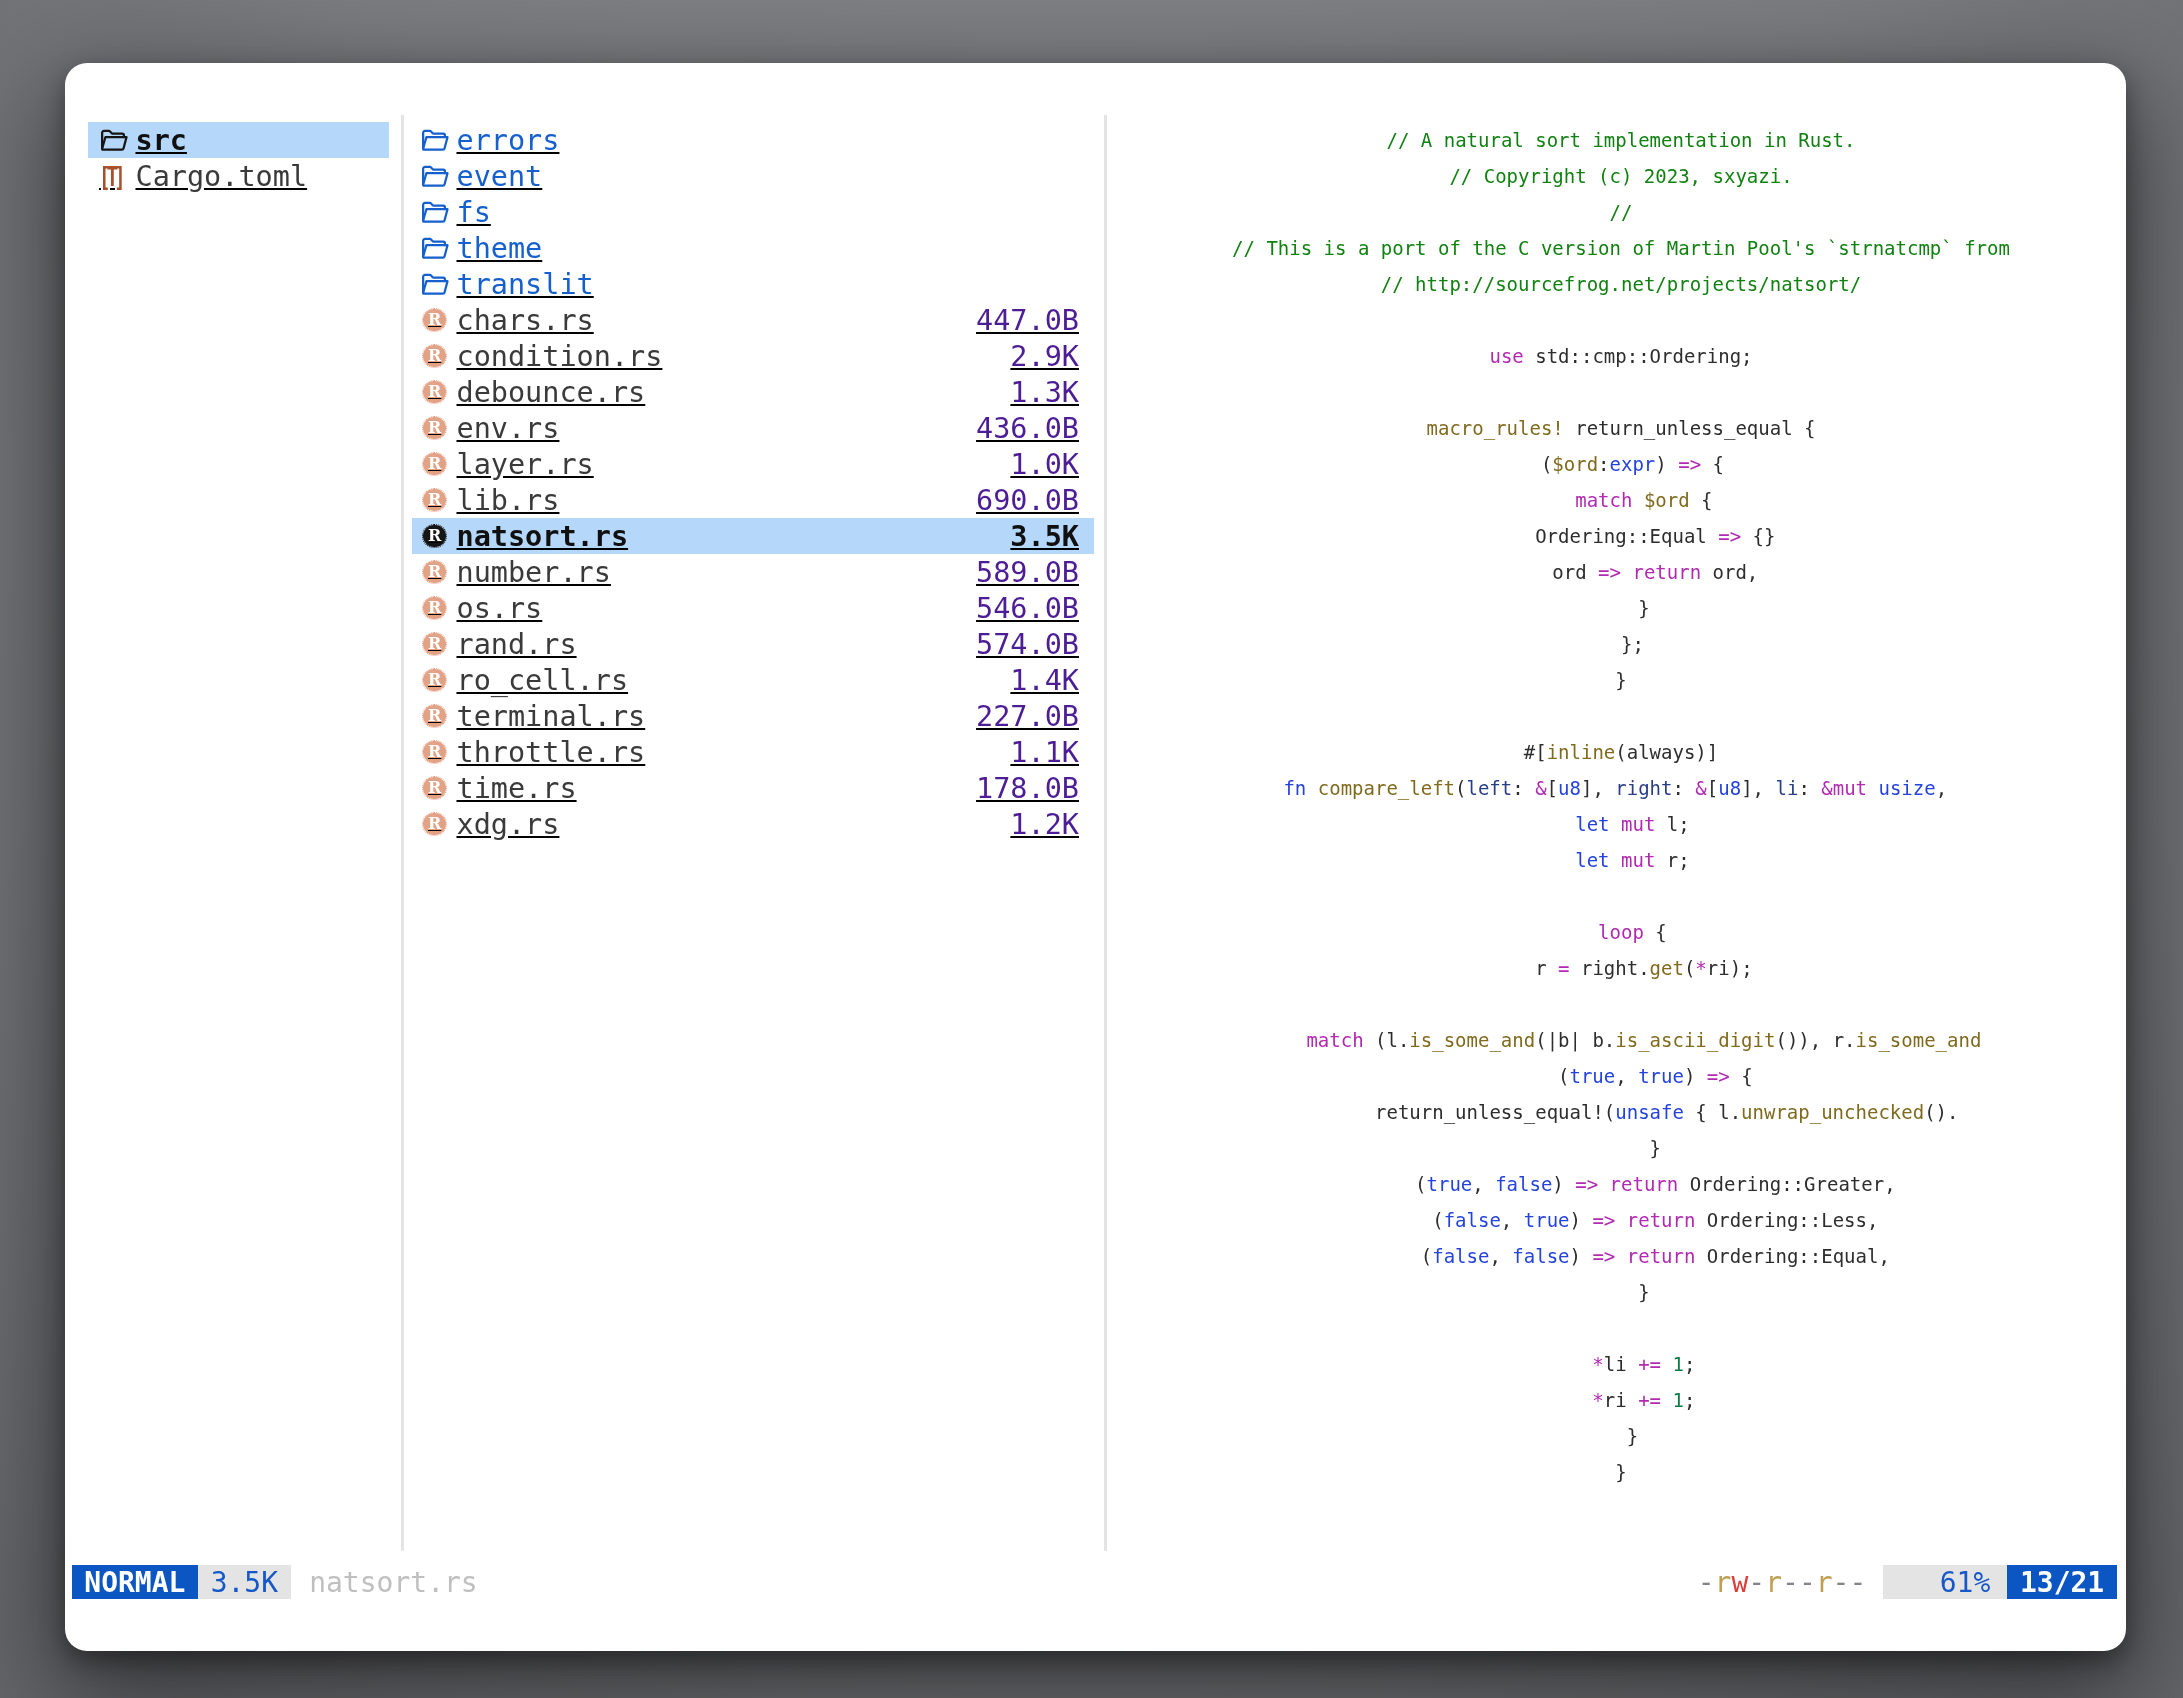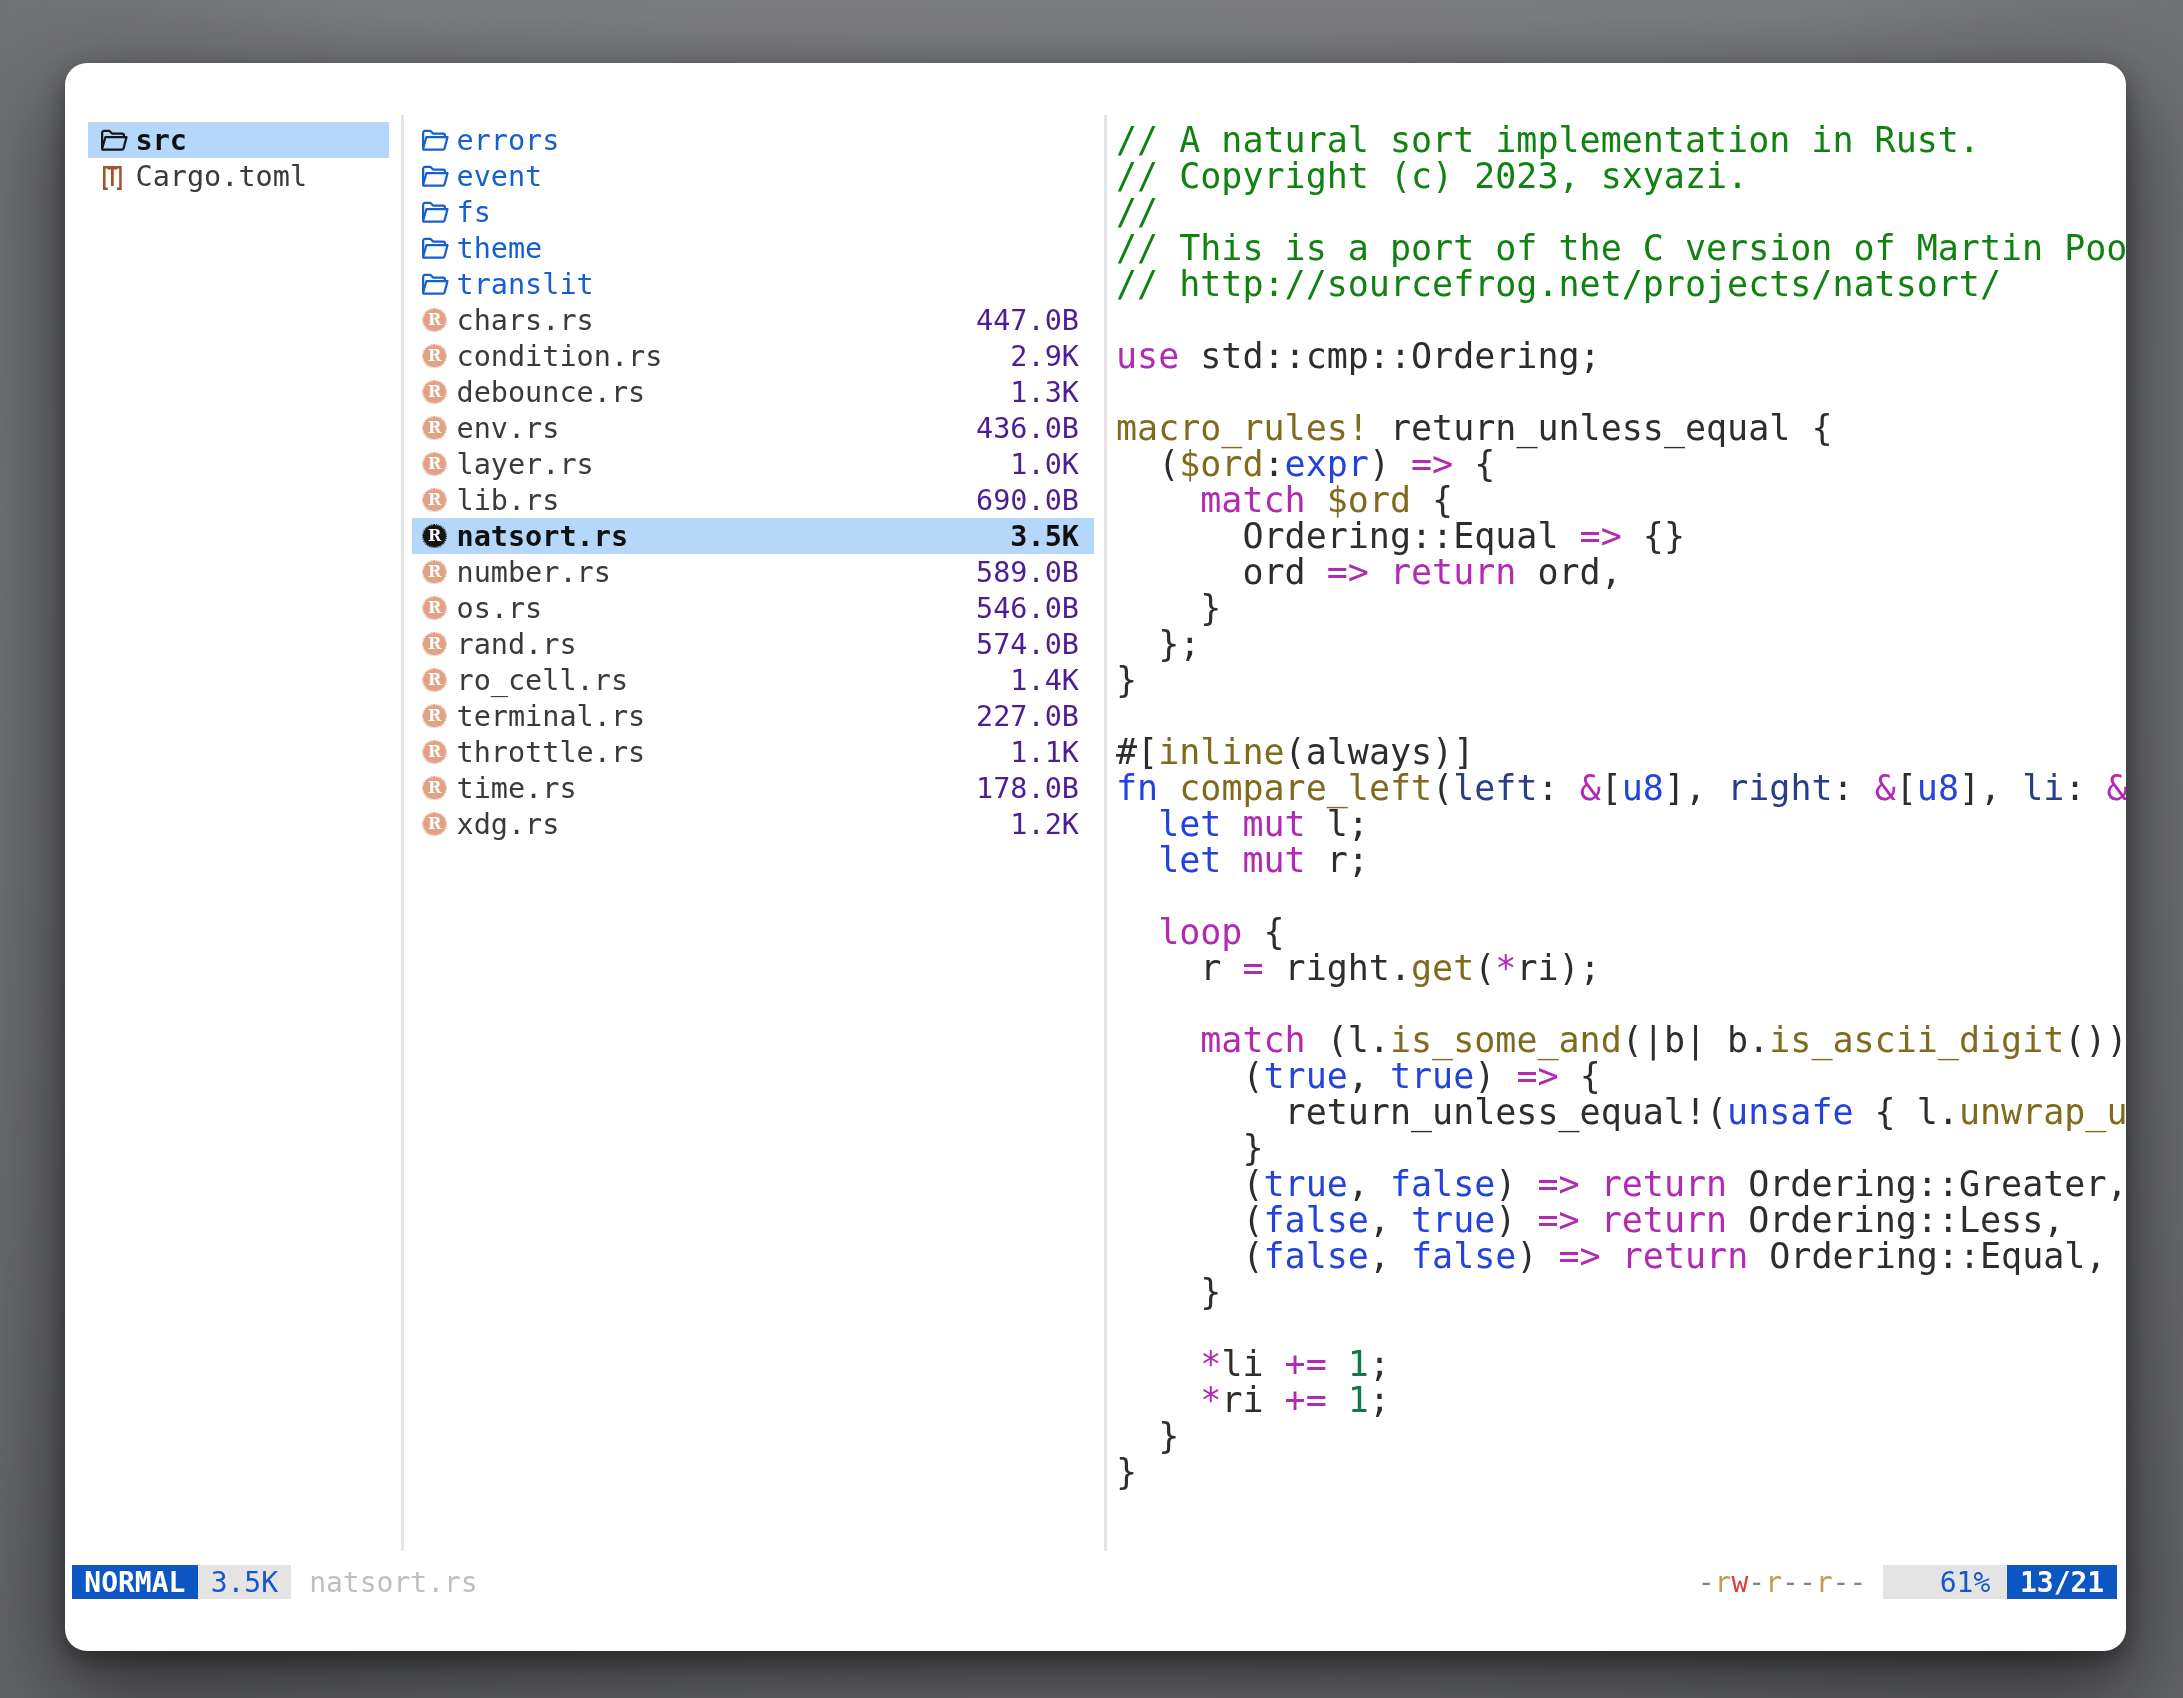--- a/index.html
+++ b/index.html
@@ -15,21 +15,21 @@
     overflow:hidden;
   }
   .vsep { position:absolute; top:52px; height:1436px; width:2.5px; background:var(--separator,#e4e4e5); }
   .vsep.left  { left:336px; }
   .vsep.right { left:1039px; }
 
   .pane { position:absolute; top:59px; font-size:28.5px; }
   .pane-parent  { left:22.7px;  width:301px; }
   .pane-current { left:347px; width:682px; }
 
-  .row { height:36px; display:flex; align-items:center; padding:0 15px 0 8.4px; }
+  .row { height:36px; display:flex; align-items:center; padding:0 15px 0 8.4px;text-decoration:underline; }
   .pane-parent .row { padding-left:11.7px; }
   .row .icon { width:28.5px; min-width:28.5px; display:inline-flex; align-items:center; justify-content:center; margin-right:7.6px; }
   .row .label { white-space:pre; color:#3a3a3a; }
   .row .size { margin-left:auto; color:#4c1d95; white-space:pre; }
   .row.folder .label { color:var(--folder_blue,#1660cd); }
   .row.folder .icon  { color:var(--folder_blue,#1660cd); }
   .row.rust .icon { color:var(--rust_orange,#e2a285); }
   .row.toml .icon { color:var(--toml_sienna,#a8512f); }
   .row.selected { background:var(--selection,#b5d7fa); }
   .row.selected .label, .row.selected .size { color:#101010; font-weight:bold; }
@@ -39,21 +39,21 @@
   .rust-icon {
     width:22.7px; height:22.7px; border-radius:50%; background:currentColor;
     outline:1.7px dotted currentColor; outline-offset:0.8px;
     display:inline-flex; align-items:center; justify-content:center;
   }
   .rust-r { color:#fff; font:bold 16px "DejaVu Serif", serif; line-height:1; }
   .toml-icon { font-weight:bold; font-size:27px; letter-spacing:-5.9px; transform:scaleX(.72); transform-origin:left center; width:28.5px; display:inline-block; color:currentColor; }
 
   .pane-preview {
     position:absolute; left:1051px; top:59px; right:0; height:1426px;
-    overflow:hidden; font-size:35px;
+    overflow:hidden; font-size:19px;text-align:center;
   }
   .code-line { height:36px; line-height:36px; white-space:pre; }
   .tok-t { color:var(--code_text,#2d2d2d); }
   .tok-c { color:var(--code_comment,#118211); }
   .tok-k { color:var(--code_keyword,#b22ab2); }
   .tok-b { color:var(--code_blue,#2443dc); }
   .tok-f { color:var(--code_func,#806a1e); }
   .tok-p { color:var(--code_param,#2a3e86); }
   .tok-n { color:var(--code_number,#0e7a48); }
 

